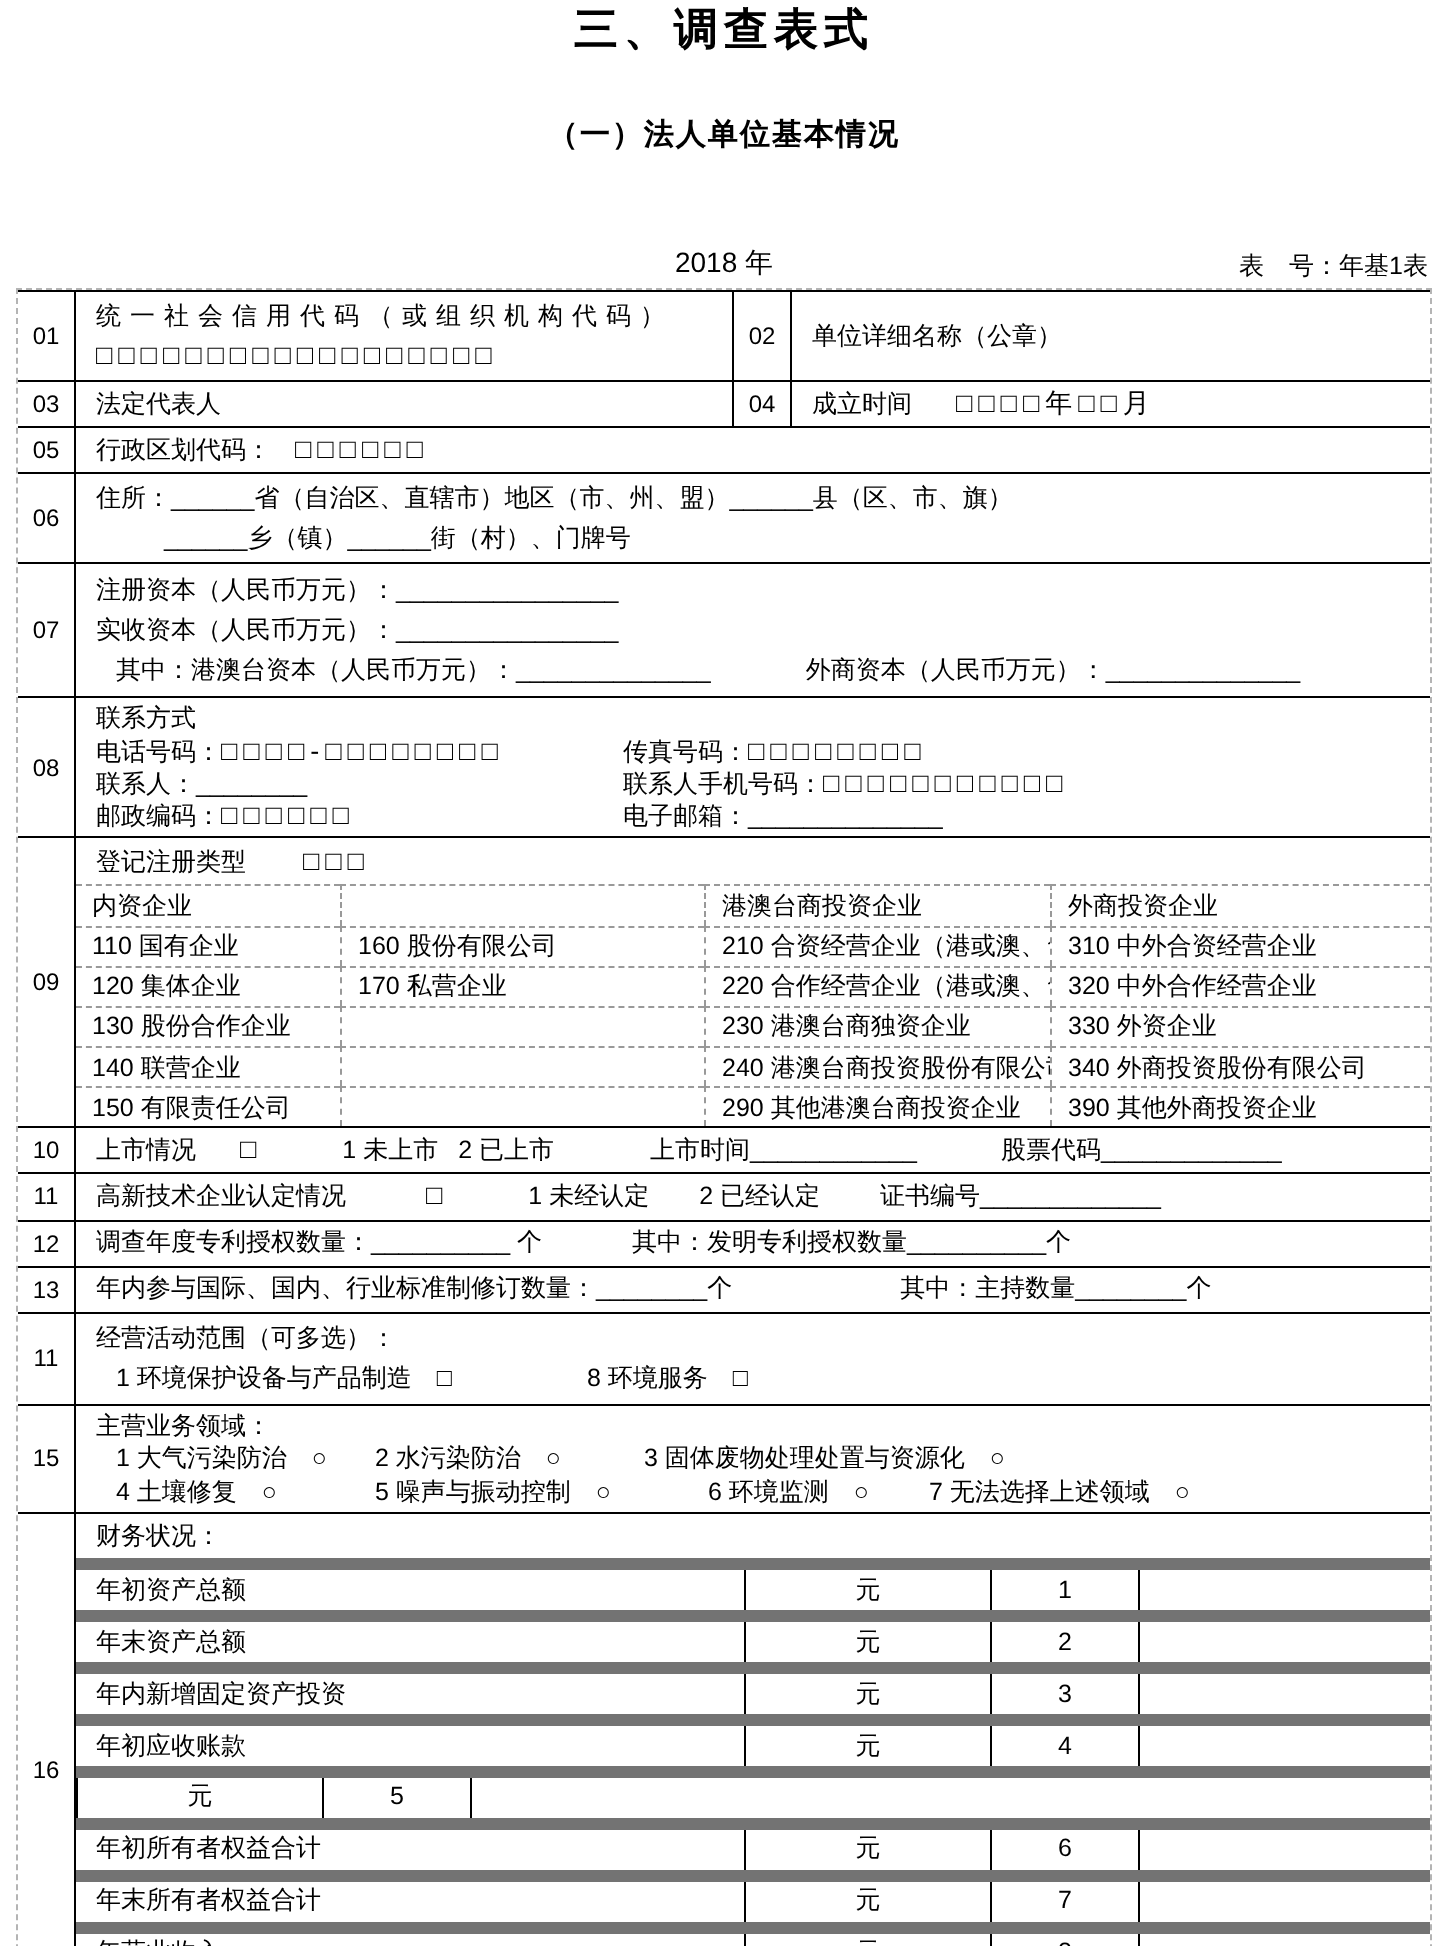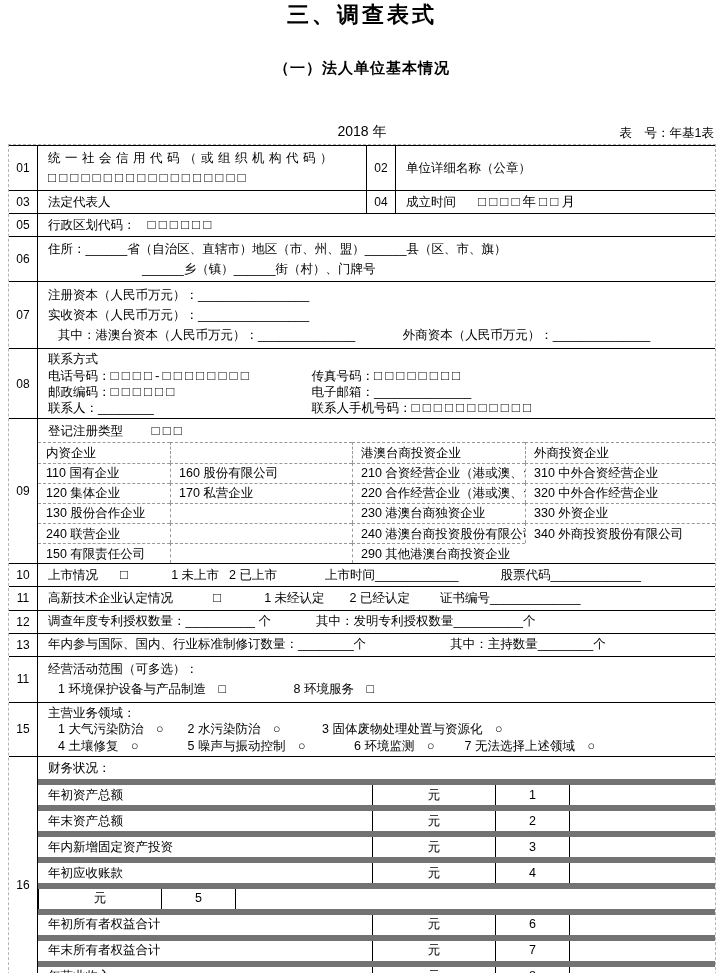--- a/index.html
+++ b/index.html
@@ -44,21 +44,21 @@
   .fl{width:334px;min-width:334px;box-sizing:border-box;padding-left:10px;display:flex;align-items:center;white-space:nowrap;}
   .fl.ind{padding-left:24px;}
   .fu{width:122px;min-width:122px;border-left:1px solid #000;display:flex;align-items:center;justify-content:center;}
   .fc{width:73px;min-width:73px;border-left:1px solid #000;display:flex;align-items:center;justify-content:center;}
   .fv{flex:1;border-left:1px solid #000;}
 
   .ml12{margin-left:12px;} .ml22{margin-left:22px;} .ml40{margin-left:40px;}
   .ml44{margin-left:44px;} .ml10{margin-left:10px;} .ml48{margin-left:48px;}
   .ml42{margin-left:42px;} .ml25{margin-left:25px;} .ml30{margin-left:30px;}
   .ml45{margin-left:45px;} .ml84{margin-left:84px;} .ml64{margin-left:64px;}
-  .ml75{margin-left:94px;}
+  .ml75{margin-left:34px;}
   .w260{display:inline-block;width:260px;}
   .w126{display:inline-block;width:126px;} .w131{display:inline-block;width:131px;}
   .w107{display:inline-block;width:107px;margin-left:32px;}
   .ind10{padding-left:10px;}
 </style>
 </head>
 <body>
 
 <div class="doc-title">三、调查表式</div>
 <div class="doc-subtitle">（一）法人单位基本情况</div>
@@ -123,26 +123,26 @@
 
   <div class="trow h8 r08">
     <div class="num">08</div>
     <div class="cel ccol">
       <div class="line">联系方式</div>
       <div class="line">
         <span class="w260"><span>电话号码：</span><span class="bx">□□□□-□□□□□□□□</span></span>
         <span><span>传真号码：</span><span class="bx">□□□□□□□□</span></span>
       </div>
       <div class="line">
+        <span class="w260">联系人：________</span>
+        <span><span>联系人手机号码：</span><span class="bx">□□□□□□□□□□□</span></span>
+      </div>
+      <div class="line">
         <span class="w260"><span>邮政编码：</span><span class="bx">□□□□□□</span></span>
         <span>电子邮箱：______________</span>
-      </div>
-      <div class="line">
-        <span class="w260">联系人：________</span>
-        <span><span>联系人手机号码：</span><span class="bx">□□□□□□□□□□□</span></span>
       </div>
     </div>
   </div>
 
   <div class="trow h9">
     <div class="num">09</div>
     <div class="wrap9">
       <div class="t9">
         <span>登记注册类型</span>
         <span class="bx ml25">□□□</span>
@@ -161,28 +161,29 @@
         <div>120 集体企业</div>
         <div>170 私营企业</div>
         <div>220 合作经营企业（港或澳、台资）</div>
         <div>320 中外合作经营企业</div>
 
         <div>130 股份合作企业</div>
         <div></div>
         <div>230 港澳台商独资企业</div>
         <div>330 外资企业</div>
 
-        <div>240 联营企业</div>
+        <div>140 联营企业</div>
         <div></div>
         <div>240 港澳台商投资股份有限公司</div>
         <div>340 外商投资股份有限公司</div>
 
         <div>150 有限责任公司</div>
         <div></div>
         <div>290 其他港澳台商投资企业</div>
+        <div>390 其他外商投资企业</div>
       </div>
     </div>
   </div>
 
   <div class="trow h1">
     <div class="num">10</div>
     <div class="cel cflex">
       <span>上市情况</span>
       <span class="bx ml22">□</span>
       <span class="ml40">1 未上市</span>

